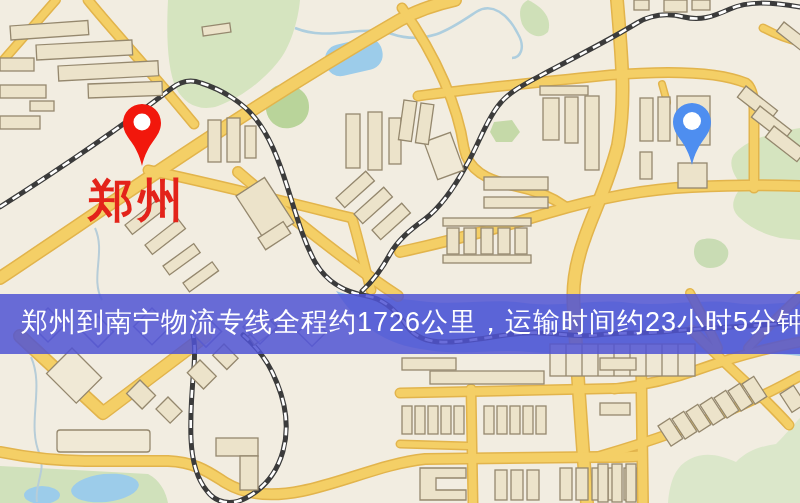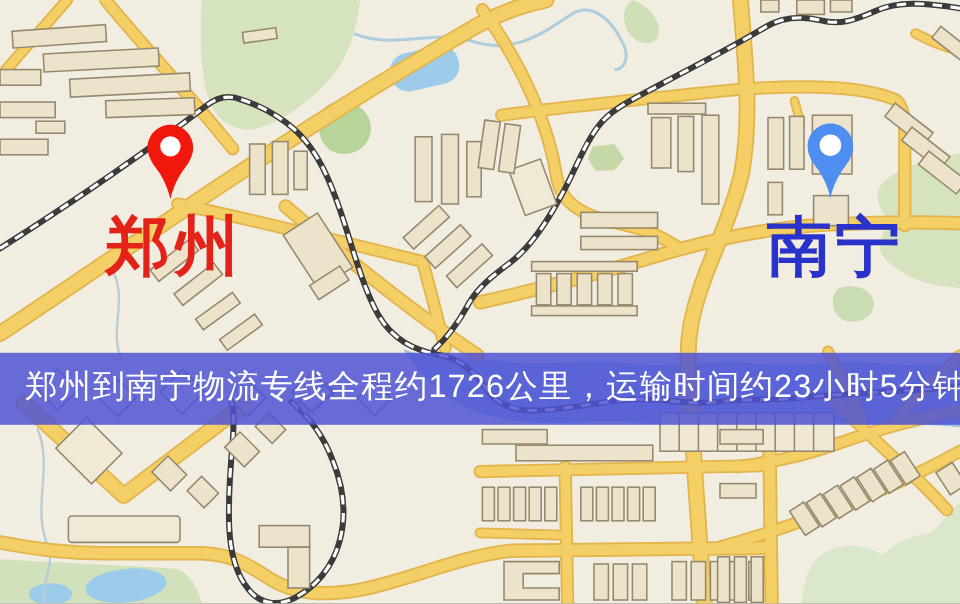--- a/index.html
+++ b/index.html
@@ -17,21 +17,21 @@
   .banner span{
     color:#fff;font-size:27px;letter-spacing:1px;white-space:nowrap;
     font-family:"Liberation Sans",sans-serif;
   }
   .marker{position:absolute;width:40px;height:65px;}
   .marker svg{position:static;}
   .marker-zz{left:122px;top:103px;}
   .marker-nn{left:672px;top:102px;}
   .city-label{
     position:absolute;font-family:Liberation Serif, serif;
-    font-size:54px;font-weight:600;line-height:1;letter-spacing:3px;white-space:nowrap;
+    font-size:46px;font-weight:600;line-height:1;letter-spacing:3px;white-space:nowrap;
   }
   .label-zz{left:88px;top:178px;color:#e3231a;}
   .label-nn{left:639px;top:179px;color:#2a32cc;}
 </style>
 </head>
 <body>
 
 <div class="stage">
 
   <svg width="800" height="503" viewBox="0 0 800 503">
@@ -285,15 +285,14 @@
     </svg>
   </div>
   <div class="city-label label-zz">郑州</div>
 
   <div class="marker marker-nn">
     <svg width="40" height="65" viewBox="0 0 40 65">
       <path d="M20,1 C9.5,1 1,9.5 1,20 C1,27 4.5,32.5 9,38.5 C13,44 17.5,52 20,63 C22.5,52 27,44 31,38.5 C35.5,32.5 39,27 39,20 C39,9.5 30.5,1 20,1 Z" fill="#4e8ef0"></path>
       <circle cx="20" cy="19" r="9" fill="#ffffff"></circle>
     </svg>
   </div>
-  <div class="city-label label-nn">南宁</div>
 
 </div>
 
 </body></html>

